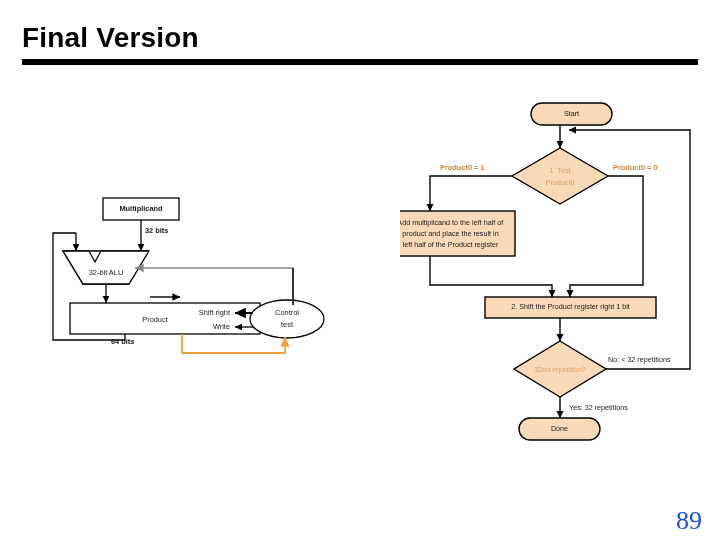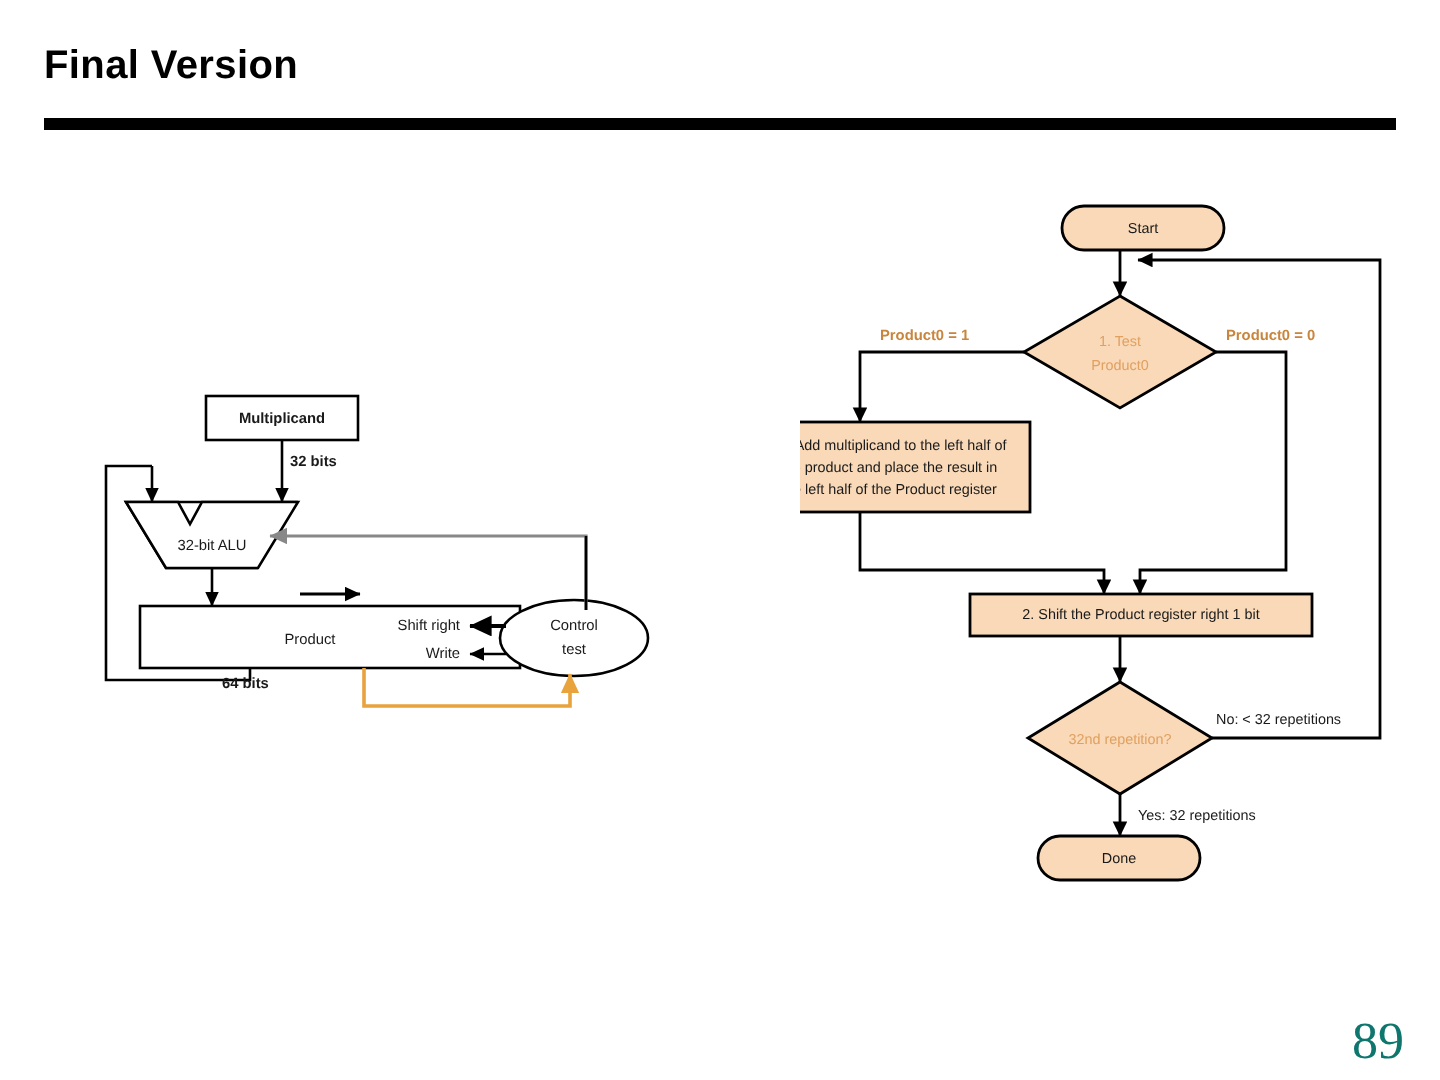--- a/index.html
+++ b/index.html
@@ -5,29 +5,29 @@
   html,body{margin:0;padding:0;}
   body{
     width:720px;height:540px;background:#ffffff;
     font-family:"Liberation Sans", sans-serif;
     overflow:hidden;position:relative;
   }
   #slide{position:absolute;left:0;top:0;width:720px;height:540px;}
 
   .title{
     position:absolute;left:22px;top:22px;
-    font-size:20px;font-weight:bold;color:#000;
+    font-size:28px;font-weight:bold;color:#000;
     letter-spacing:0.2px;
   }
   .title-rule{
     position:absolute;left:22px;top:59px;width:676px;height:6px;background:#000;
   }
   .page-num{
     position:absolute;right:18px;bottom:4px;
-    font-size:26px;color:#0f766e;font-family:"Liberation Serif", serif;
+    font-size:26px;color:#1d4ed8;font-family:"Liberation Serif", serif;
   }
 
   
   .dg{position:absolute;}
 
   
   .fc-txt{
     font-size:7.2px;fill:#1a1a1a;
     font-family:"Liberation Sans", sans-serif;
     text-anchor:middle;dominant-baseline:middle;

